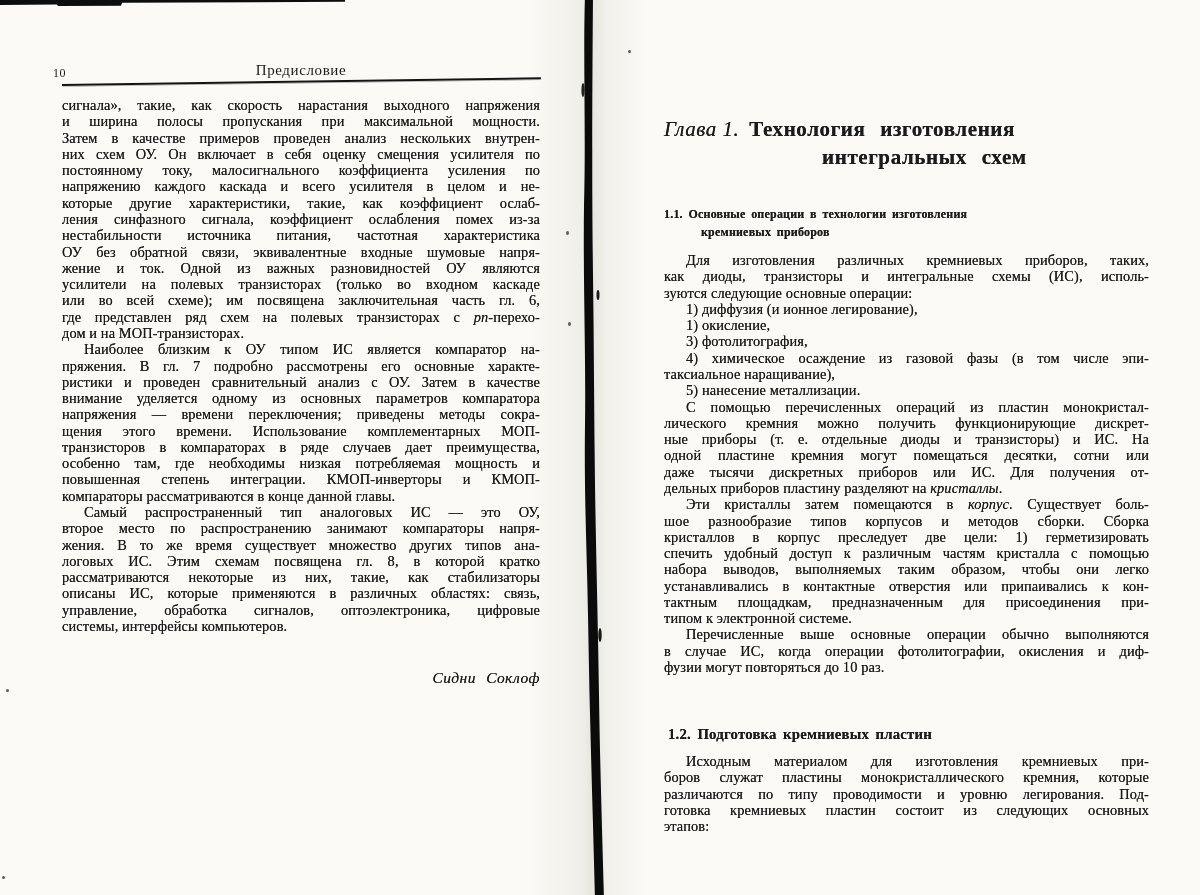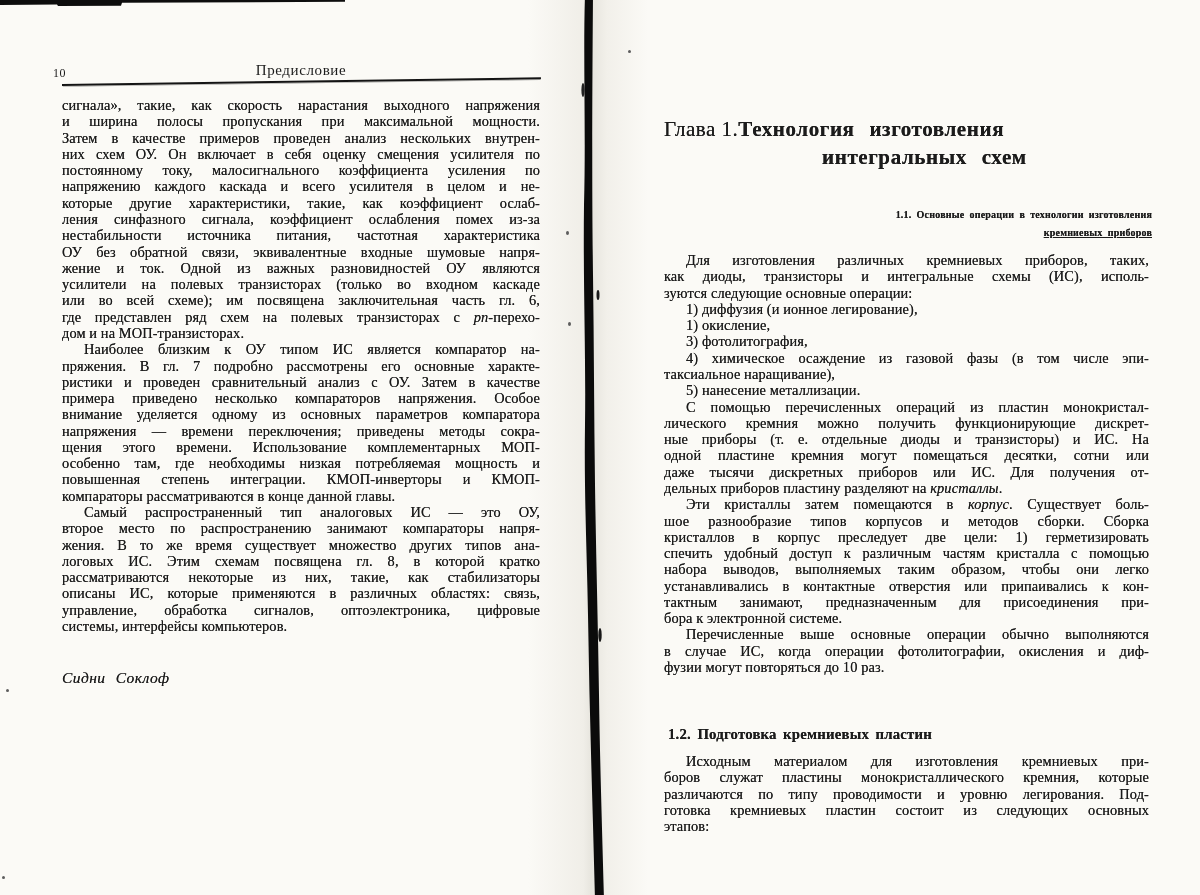--- a/index.html
+++ b/index.html
@@ -30,34 +30,34 @@
   }
   .header-rule{
     left:62px;top:84px;width:479px;height:2.4px;background:#141414;
     transform:rotate(-0.8deg);transform-origin:left center;
     box-shadow:0 1.5px 0 -0.8px rgba(20,20,20,.45);
   }
   .body-block{width:478px;font-size:14.4px;line-height:16.28px;
     text-shadow:0 0 .35px rgba(25,25,25,.85);letter-spacing:.1px;}
   #left-body{left:62px;top:97px;}
   .signature{
-    left:62px;top:669px;width:478px;text-align:left;
+    left:62px;top:669px;width:478px;text-align:right;
     font-style:italic;font-size:15.5px;letter-spacing:.4px;word-spacing:6px;
     text-shadow:0 0 .35px rgba(25,25,25,.85);
   }
   
   .chapter{left:664px;top:116px;width:488px;font-size:21px;line-height:27.5px;
     text-shadow:0 0 .4px rgba(25,25,25,.9);}
-  .chapter .chap-label{font-weight:normal;letter-spacing:.5px;margin-right:0;}
+  .chapter .chap-label{font-weight:normal;letter-spacing:.5px;margin-right:10px;font-style:italic;}
   .chapter b{letter-spacing:.6px;word-spacing:9px;text-align:center;}
   .chapter .line2{display:block;padding-left:158px;}
   .sect-head{left:664px;top:206px;width:488px;font-weight:bold;
-    font-size:10px;line-height:17.5px;word-spacing:2.5px;letter-spacing:.2px;
-    text-shadow:0 0 .35px rgba(25,25,25,.85);text-align:right;}
-  .sect-head .h2-cont{padding-left:37px;text-decoration:underline;}
+    font-size:12px;line-height:17.5px;word-spacing:2.5px;letter-spacing:.2px;
+    text-shadow:0 0 .35px rgba(25,25,25,.85);}
+  .sect-head .h2-cont{padding-left:37px;}
   #right-body-1{left:664px;top:252px;width:485px;}
   .sect-head-2{left:664px;top:722px;width:488px;font-weight:bold;
     font-size:14.8px;word-spacing:2.5px;letter-spacing:.2px;
     text-shadow:0 0 .35px rgba(25,25,25,.85);}
   #right-body-2{left:664px;top:753px;width:485px;}
   
   .tline{text-align:justify;text-align-last:justify;}
   .tline.last{text-align-last:left;}
   .tline.indent{text-indent:22px;}
   .tline i{font-style:italic;}
@@ -101,24 +101,24 @@
         <div class="tline">нестабильности источника питания, частотная характеристика</div>
         <div class="tline">ОУ без обратной связи, эквивалентные входные шумовые напря-</div>
         <div class="tline">жение и ток. Одной из важных разновидностей ОУ являются</div>
         <div class="tline">усилители на полевых транзисторах (только во входном каскаде</div>
         <div class="tline">или во всей схеме); им посвящена заключительная часть гл. 6,</div>
         <div class="tline">где представлен ряд схем на полевых транзисторах с <i>pn</i>-перехо-</div>
         <div class="tline last">дом и на МОП-транзисторах.</div>
         <div class="tline indent">Наиболее близким к ОУ типом ИС является компаратор на-</div>
         <div class="tline">пряжения. В гл. 7 подробно рассмотрены его основные характе-</div>
         <div class="tline">ристики и проведен сравнительный анализ с ОУ. Затем в качестве</div>
-        <div class="tline">примера приведено несколько компараторов напряжения. Особое</div>
         <div class="tline">внимание уделяется одному из основных параметров компаратора</div>
         <div class="tline">напряжения — времени переключения; приведены методы сокра-</div>
         <div class="tline">щения этого времени. Использование комплементарных МОП-</div>
+        <div class="tline">транзисторов в компараторах в ряде случаев дает преимущества,</div>
         <div class="tline">особенно там, где необходимы низкая потребляемая мощность и</div>
         <div class="tline">повышенная степень интеграции. КМОП-инверторы и КМОП-</div>
         <div class="tline last">компараторы рассматриваются в конце данной главы.</div>
         <div class="tline indent">Самый распространенный тип аналоговых ИС — это ОУ,</div>
         <div class="tline">второе место по распространению занимают компараторы напря-</div>
         <div class="tline">жения. В то же время существует множество других типов ана-</div>
         <div class="tline">логовых ИС. Этим схемам посвящена гл. 8, в которой кратко</div>
         <div class="tline">рассматриваются некоторые из них, такие, как стабилизаторы</div>
         <div class="tline">описаны ИС, которые применяются в различных областях: связь,</div>
         <div class="tline">управление, обработка сигналов, оптоэлектроника, цифровые</div>
@@ -154,22 +154,22 @@
         <div class="tline">ные приборы (т. е. отдельные диоды и транзисторы) и ИС. На</div>
         <div class="tline">одной пластине кремния могут помещаться десятки, сотни или</div>
         <div class="tline">даже тысячи дискретных приборов или ИС. Для получения от-</div>
         <div class="tline last">дельных приборов пластину разделяют на <i>кристаллы</i>.</div>
         <div class="tline indent">Эти кристаллы затем помещаются в <i>корпус</i>. Существует боль-</div>
         <div class="tline">шое разнообразие типов корпусов и методов сборки. Сборка</div>
         <div class="tline">кристаллов в корпус преследует две цели: 1) герметизировать</div>
         <div class="tline">спечить удобный доступ к различным частям кристалла с помощью</div>
         <div class="tline">набора выводов, выполняемых таким образом, чтобы они легко</div>
         <div class="tline">устанавливались в контактные отверстия или припаивались к кон-</div>
-        <div class="tline">тактным занимают, предназначенным для присоединения при-</div>
-        <div class="tline last">бора к электронной системе.</div>
+        <div class="tline">тактным площадкам, предназначенным для присоединения при-</div>
+        <div class="tline last">типом к электронной системе.</div>
         <div class="tline indent">Перечисленные выше основные операции обычно выполняются</div>
         <div class="tline">в случае ИС, когда операции фотолитографии, окисления и диф-</div>
         <div class="tline last">фузии могут повторяться до 10 раз.</div>
       </div>
 
     <h2 class="abs sect-head-2" style="margin:4px;">1.2. Подготовка кремниевых пластин</h2>
 
     <div id="right-body-2" class="abs body-block">
         <div class="tline indent">Исходным материалом для изготовления кремниевых при-</div>
         <div class="tline">боров служат пластины монокристаллического кремния, которые</div>

